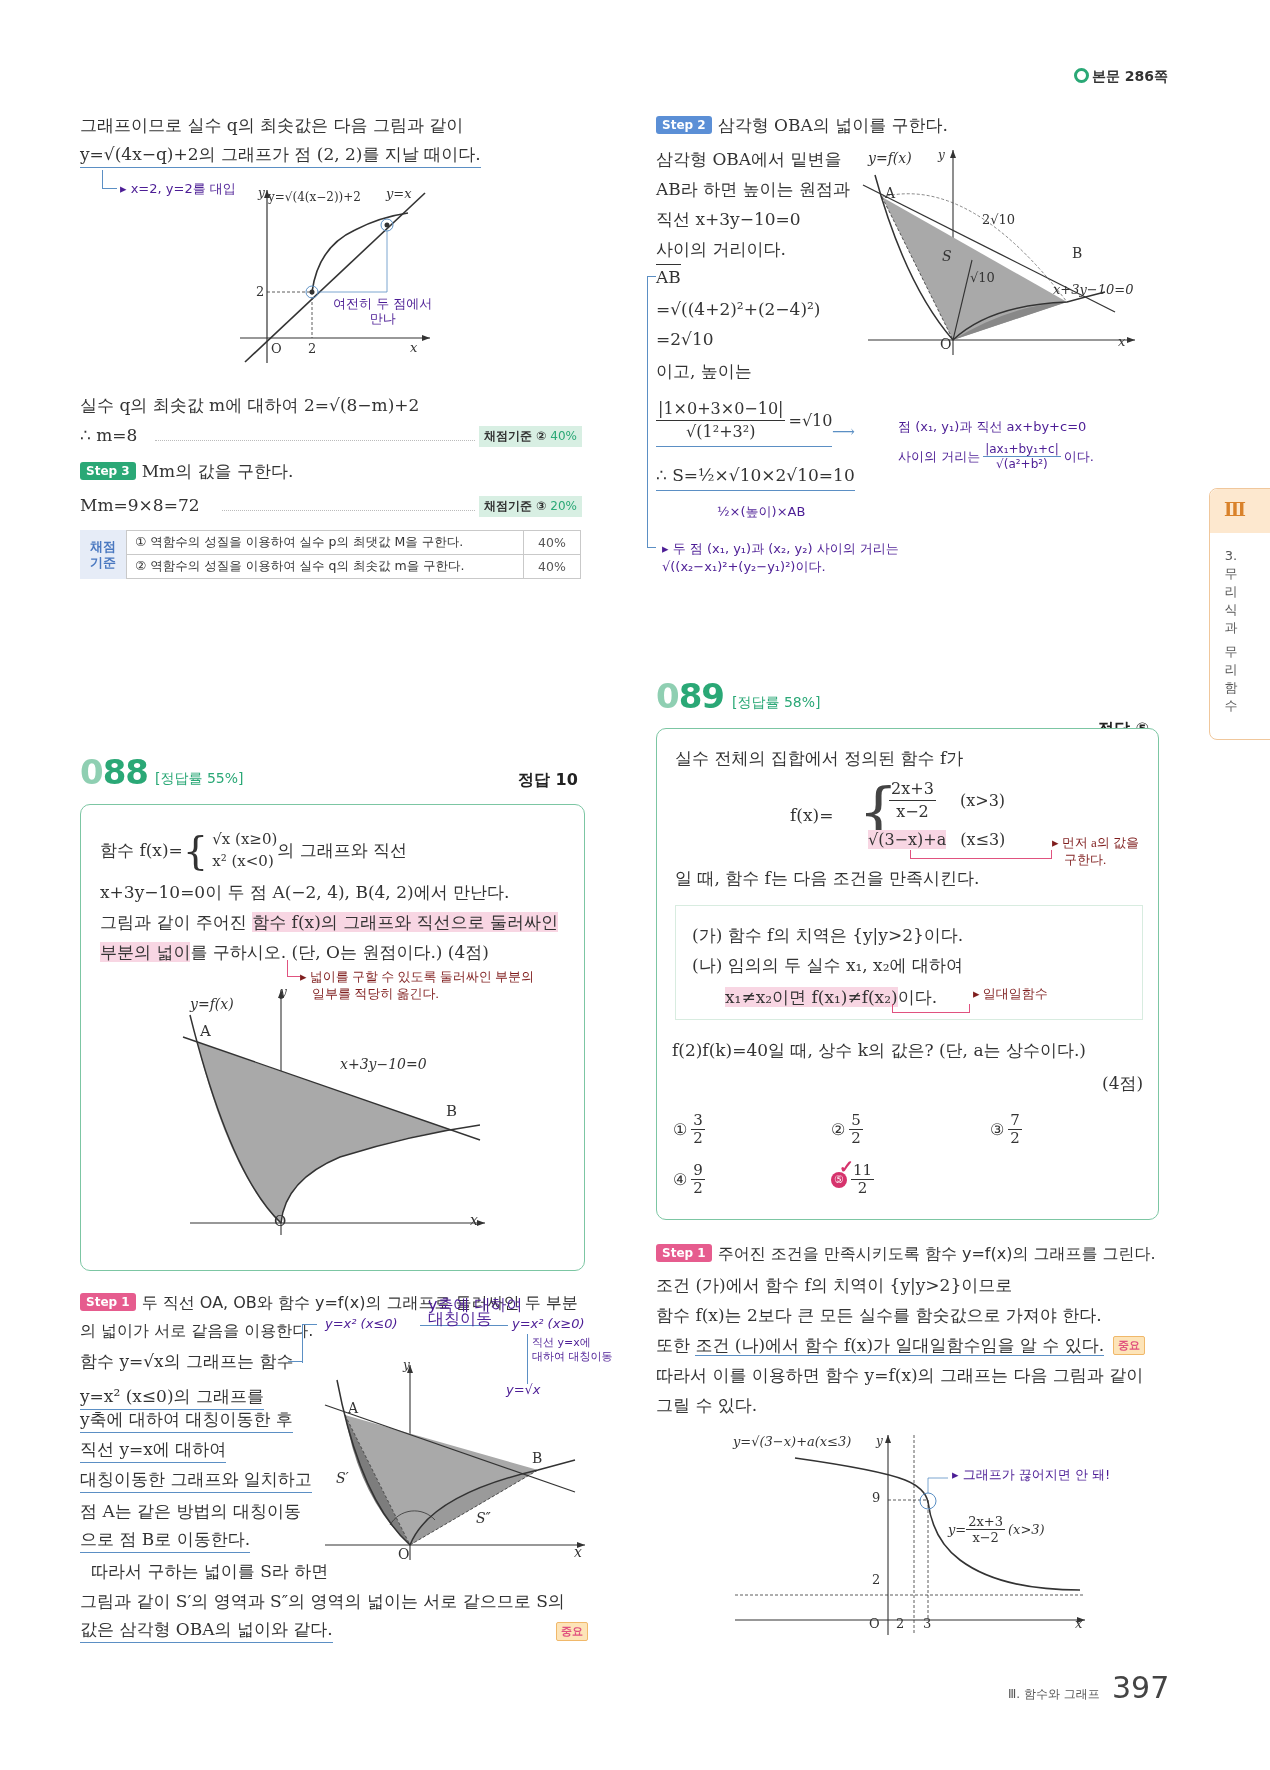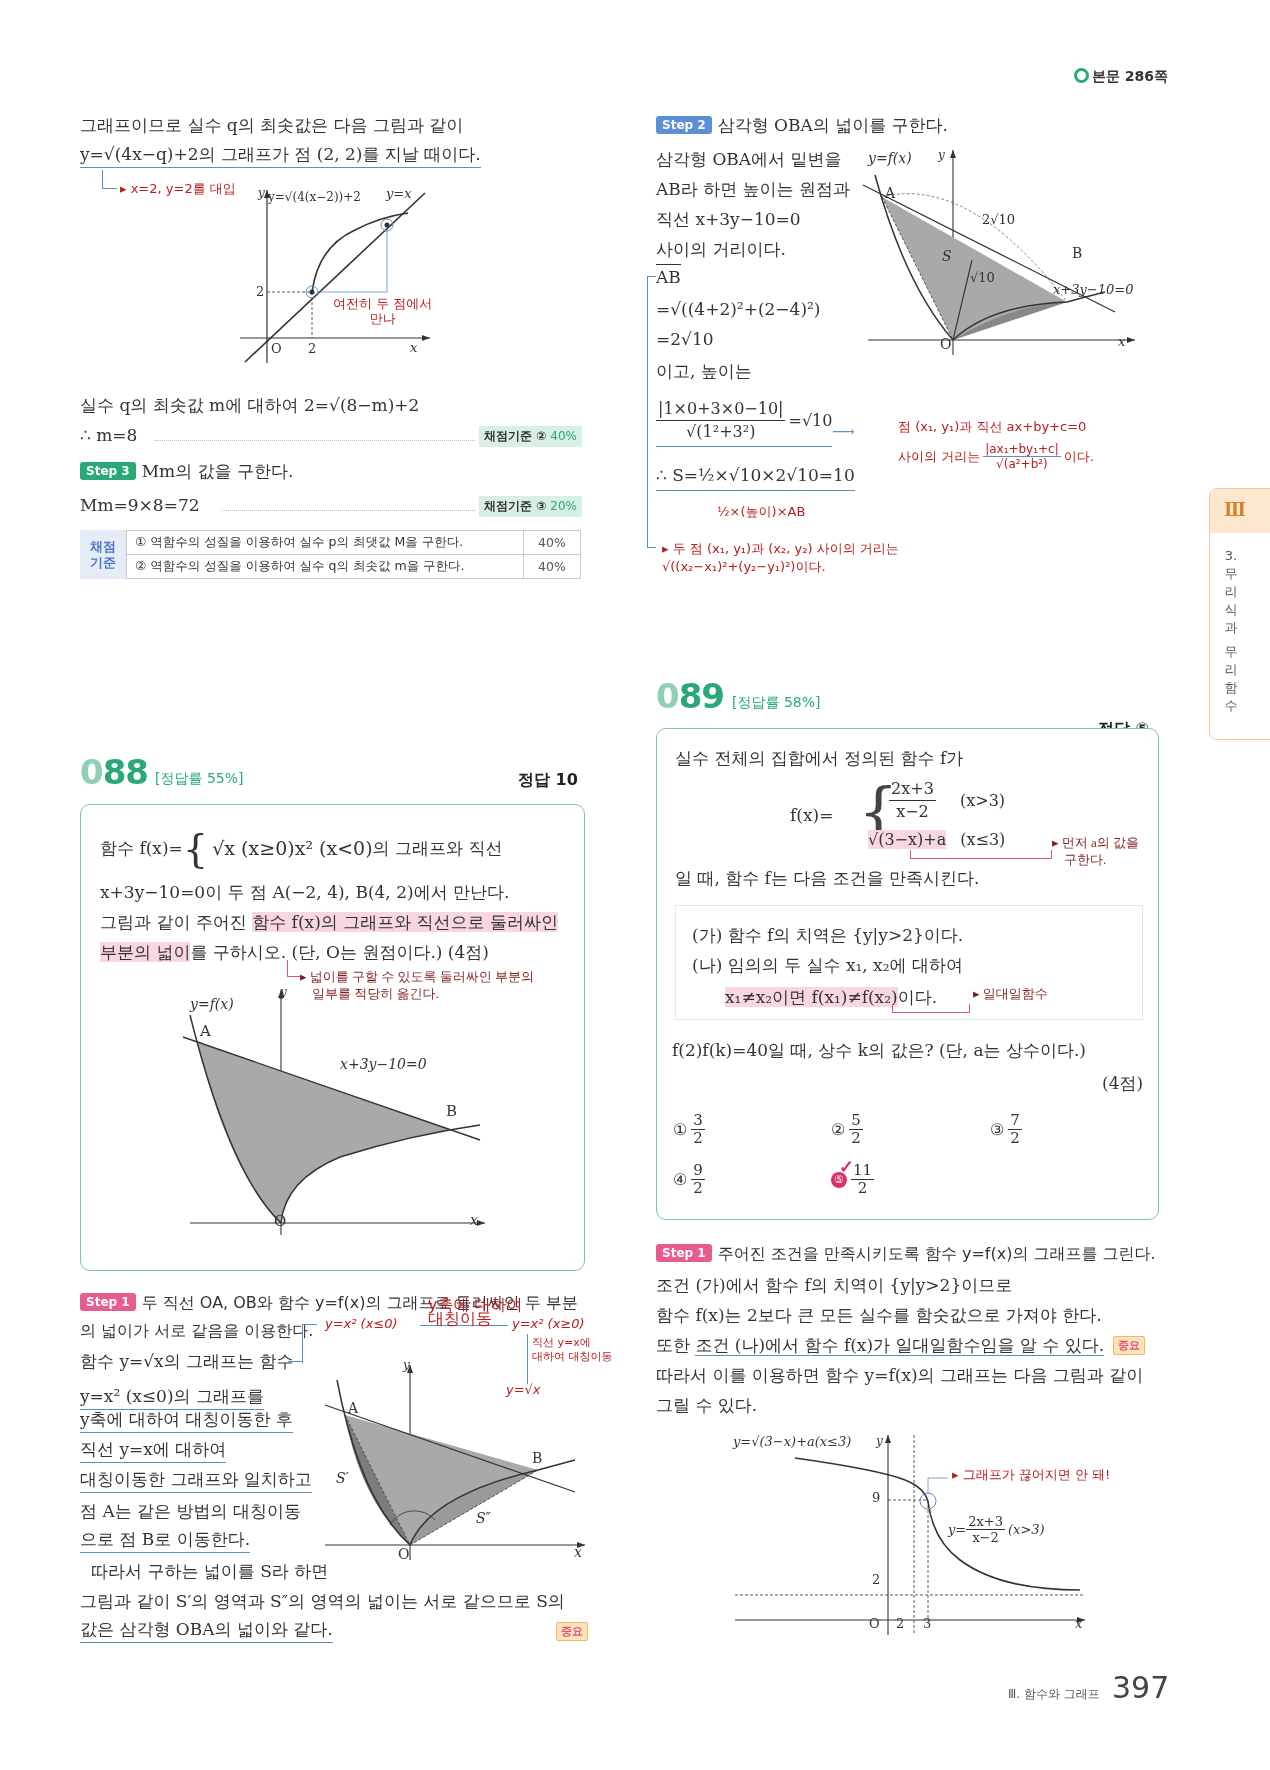--- a/index.html
+++ b/index.html
@@ -2,21 +2,21 @@
 <html><head>
 <meta charset="utf-8">
 <style>
   html, body { margin:0; padding:0; }
   body { width:1270px; height:1770px; background:#fff; position:relative; overflow:hidden;
          font-family:"DejaVu Serif", serif; color:#333; }
   .abs { position:absolute; }
   .t { font-size:17px; line-height:30px; white-space:nowrap; }
   .sans { font-family:"DejaVu Sans", sans-serif; }
   .m { font-family:"DejaVu Serif", serif; font-style:italic; }
-  .blue-note { color:#b91c1c; font-size:13px; font-family:"DejaVu Sans", sans-serif; }
+  .blue-note { color:#4c1d95; font-size:13px; font-family:"DejaVu Sans", sans-serif; }
   .pink-note { color:#7f1d1d; font-size:13px; font-family:Liberation Serif, serif; }
   .ul { border-bottom:1.5px solid #5b8fc4; }
   .hl { background:#f8d6e3; }
   .badge { display:inline-block; color:#fff; font-family:"DejaVu Sans", sans-serif; font-size:12px;
            font-weight:bold; padding:1px 6px; border-radius:3px; vertical-align:2px; margin-right:6px; line-height:16px; }
   .badge.green { background:#2aa876; }
   .badge.blue { background:#5b8fd6; }
   .badge.pink { background:#e65c8e; }
   .crit { background:#d8efe3; font-family:"DejaVu Sans", sans-serif; font-size:12px; padding:2px 5px; color:#333; font-weight:bold; }
   .crit .pct { color:#2aa876; font-weight:normal; margin-left:4px; }
@@ -182,21 +182,21 @@
 <div class="abs m" style="left:1118px;top:334px;font-size:13px;">x</div>
 
 <div class="abs probnum" style="left:80px;top:752px;"><span class="z">0</span><span>88</span></div>
 <div class="abs rate" style="left:155px;top:770px;">[정답률 55%]</div>
 <div class="abs answer" style="left:518px;top:770px;">정답 10</div>
 
 <div class="abs box" style="left:80px;top:804px;width:503px;height:465px;"></div>
 <div class="abs t" style="left:100px;top:828px;display:flex;align-items:center;">
   <span>함수 f(x)=</span>
   <span style="font-size:40px;font-weight:100;line-height:40px;margin-right:4px;">{</span>
-  <span style="display:flex;flex-direction:row;font-size:19px;line-height:22px;">
+  <span style="display:flex;flex-direction:column;font-size:15px;line-height:22px;">
       <span>√x   (x≥0)</span>
       <span>x²   (x&lt;0)</span>
     </span>
   <span>의 그래프와 직선</span>
 </div>
 <div class="abs t" style="left:100px;top:877px;">x+3y−10=0이 두 점 A(−2, 4), B(4, 2)에서 만난다.</div>
 <div class="abs t" style="left:100px;top:907px;"><span>그림과 같이 주어진 </span><span class="hl">함수 f(x)의 그래프와 직선으로 둘러싸인</span></div>
 <div class="abs t" style="left:100px;top:937px;"><span class="hl">부분의 넓이</span><span>를 구하시오. (단, O는 원점이다.) (4점)</span></div>
 <div class="abs" style="left:287px;top:960px;width:12px;height:16px;border-left:1px solid #e0527f;border-bottom:1px solid #e0527f;"></div>
 <div class="abs pink-note" style="left:300px;top:968px;line-height:17px;">

